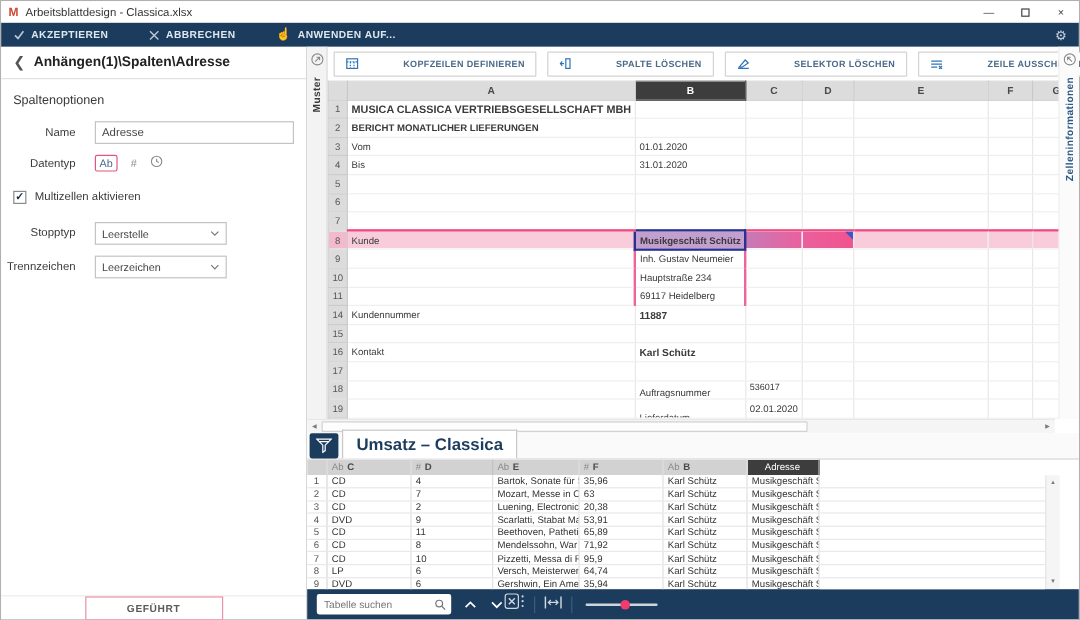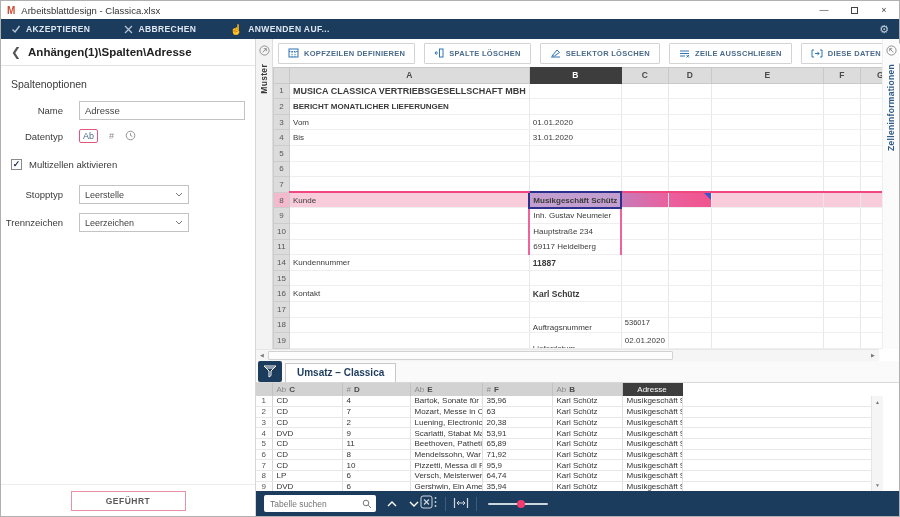--- a/index.html
+++ b/index.html
@@ -35,35 +35,35 @@
   .tinput { width:168px; height:19px; border:1px solid #c3c3c3; font-size:9.5px; color:#444; padding:0 5px; font-family:"Liberation Sans", sans-serif; }
   .dtype { display:flex; align-items:center; gap:8px; }
   .dt { font-size:9px; color:#4a6a8a; padding:1px 3px; }
   .dt.selected { border:1px solid #e0577e; border-radius:2px; }
   .dt.gray { color:#8a8a8a; }
   .checkrow { display:flex; align-items:center; padding:14px 10px 2px 10px; }
   .cbox { width:11px; height:11px; border:1px solid #8a8a8a; background:#fff; color:#1c2b4a; font-size:9px; line-height:9px; text-align:center; font-weight:bold; margin-right:7px; }
   .cklabel { font-size:9.5px; color:#3a3a3a; }
   .select { width:110px; height:19px; border:1px solid #c3c3c3; display:flex; align-items:center; font-size:9px; color:#444; padding:0 5px; justify-content:space-between; }
   .panel-fill { flex:1; }
-  .panel-footer { height:32px; border-top:1px solid #ececec; display:flex; align-items:center; justify-content:center;margin-top:48px; }
+  .panel-footer { height:20px; border-top:1px solid #ececec; display:flex; align-items:center; justify-content:center;margin-top:48px; }
   .guided-btn { width:115px; height:20px; background:#fff; border:1px solid #e991a6; color:#5a5a5a; font-size:8.5px; font-weight:bold; letter-spacing:.5px; font-family:"Liberation Sans", sans-serif; }
 
   
   .main { flex:1; display:flex; flex-direction:column; min-width:0; background:#fff; }
   .upper { display:flex; flex:0 0 auto; }
   .strip { width:17px; flex:0 0 auto; display:flex; flex-direction:column; align-items:center; padding-top:3px; }
   .strip.left { background:#f3f3f3; border-right:1px solid #dcdcdc; height:310px; }
   .strip.right { background:#fbfbfb; border-left:1px solid #eee; height:310px; }
   .circ-ic { margin-bottom:4px; }
   .vtext { writing-mode:vertical-rl; transform:rotate(180deg); font-size:8.5px; font-weight:bold; color:#3a3a3a; letter-spacing:.3px; }
   .center { flex:1; min-width:0; display:flex; flex-direction:column; }
 
   .actions { height:28px; display:flex; align-items:center; gap:9px; padding-left:5px; }
-  .act-btn { height:21px; background:#fff; border:1px solid #d3d3d3; border-radius:1px; display:flex; align-items:center; padding:0 9px; font-size:7.5px; font-weight:bold; letter-spacing:.3px; color:#4a6a8a; white-space:nowrap; }
+  .act-btn { height:21px; background:#fff; border:1px solid #d3d3d3; border-radius:1px; display:flex; align-items:center; padding:0 9px; font-size:7.5px; font-weight:bold; letter-spacing:.3px; color:#4a6a8a; white-space:nowrap;gap:32px; }
   .act-btn svg { margin-right:5px; flex:0 0 auto; }
 
   .sheet-wrap { height:282px; overflow:hidden; position:relative; display:flex; }
   #sheet-table { border-collapse:collapse; table-layout:fixed; flex:0 0 auto; }
   #sheet-table th, #sheet-table td { height:14.1px; overflow:hidden; white-space:nowrap; }
   #sheet-table .cor { background:#dcdcdc; border:1px solid #c9c9c9; height:14px; }
   #sheet-table .ch { background:#dcdcdc; border:1px solid #c9c9c9; font-size:8.5px; font-weight:bold; color:#4a4a4a; text-align:center; height:14px; }
   #sheet-table .ch.sel { background:#3d3d3d; color:#fff; border-color:#3d3d3d; }
   #sheet-table .rn { background:#dcdcdc; border:1px solid #cccccc; border-top:none; font-size:8px; color:#555; text-align:center; }
   #sheet-table .rn-sel { background:#f3b9cd; }
@@ -87,21 +87,21 @@
   .sb-ar { font-size:5px; color:#7a7a7a; height:12px; display:flex; align-items:center; justify-content:center; width:100%; }
   .vs-fill { flex:1; }
 
   .hscroll { height:12px; background:#f5f5f5; border-top:1px solid #e7e7e7; display:flex; align-items:center; margin-right:20px; }
   .sb-arh { width:12px; font-size:5px; color:#7a7a7a; text-align:center; }
   .sb-thumb-h { width:405px; height:9px; background:#fdfdfd; border:1px solid #d2d2d2; border-radius:1px; }
   .hs-fill { flex:1; }
 
   .tab-row { height:22px; background:#fafafa; border-bottom:1px solid #d8d8d8; display:flex; align-items:flex-end; padding-left:2px; }
   .tab-icon { width:24px; height:21px; background:#1c3c5e; border-radius:2px; display:flex; align-items:center; justify-content:center; margin-right:3px; }
-  .sheet-tab { background:#fff; border:1px solid #c8c8c8; border-bottom:none; font-size:10px; font-weight:bold; color:#1c3c5e; padding:3px 11px 4px 11px; }
+  .sheet-tab { background:#fff; border:1px solid #c8c8c8; border-bottom:none; font-size:14px; font-weight:bold; color:#1c3c5e; padding:3px 11px 4px 11px; }
 
   .preview-wrap { height:110px; overflow:hidden; position:relative; padding-right:28px; }
   #preview-table { border-collapse:collapse; table-layout:fixed; width:100%; }
   #preview-table th { background:#d2d2d2; height:13px; font-size:8px; text-align:left; padding:0 4px; font-weight:normal; border-right:1px solid #c2c2c2; white-space:nowrap; overflow:hidden; }
   #preview-table th .pfx { color:#8a8a8a; margin-right:3px; }
   #preview-table th .ltr { color:#4a4a4a; font-weight:bold; }
   #preview-table th.selcol { background:#3d3d3d; color:#fff; text-align:center; font-size:8px; border-right-color:#3d3d3d; }
   #preview-table th.fill, #preview-table td.fill { background:#fff; border-right:none; }
   #preview-table td { height:10.7px; font-size:8px; color:#333; border-right:1px solid #e0e0e0; border-bottom:1px solid #e8e8e8; padding:0 4px; white-space:nowrap; overflow:hidden; }
   #preview-table td.prn { text-align:center; color:#555; border-right:1px solid #d8d8d8; }

